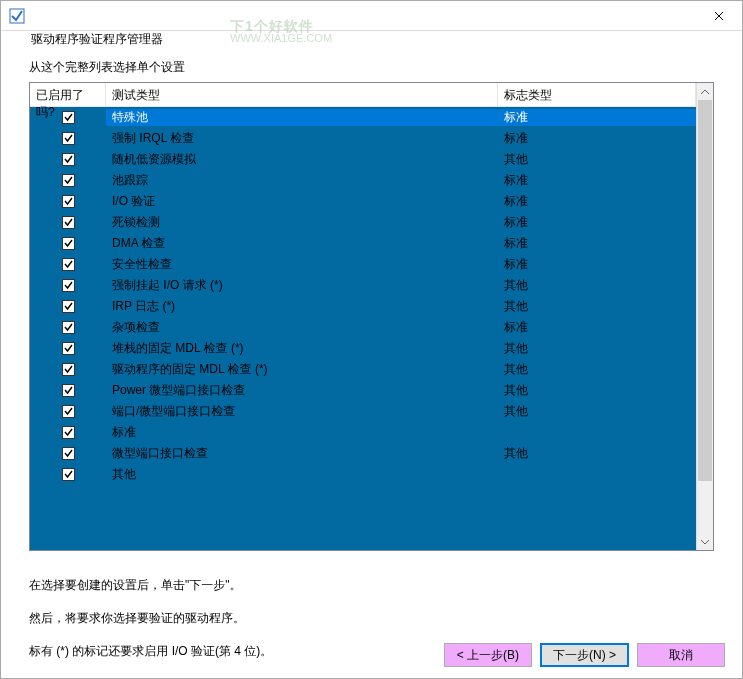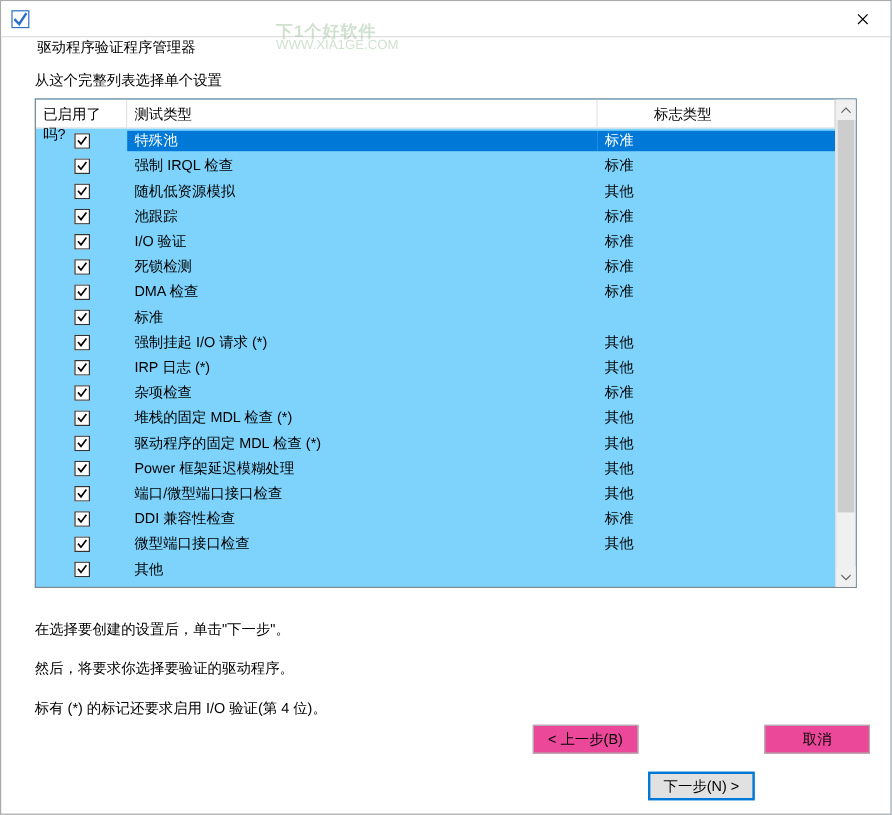--- a/index.html
+++ b/index.html
@@ -41,44 +41,44 @@
     pointer-events: none;
   }
   .watermark div:first-child { font-size: 14px; font-weight: bold; letter-spacing: 1px;}
   .content {
     padding: 28px 28px 0 28px;
     position: relative;
   }
   .instr-label { margin-bottom: 6px; }
   .listview-wrap {
     border: 1px solid #828790;
-    height: 408px;
+    height: 469px;
     display: flex;
     flex-direction: row;
-    background: #7dd3fc;
+    background: #0369a1;
   }
   .listview {
     flex: 1;
     overflow: hidden;
   }
   .lv-header {
     display: flex;
     height: 24px;
     background: #fff;
     border-bottom: 1px solid #e5e5e5;
   }
   .lv-header .hcol {
     border-right: 1px solid #e5e5e5;
     padding: 4px 6px;
     font-size: 12px;
     color: #000;
   }
   .hcol.enabled { width: 76px; }
   .hcol.ttype   { width: 392px; }
-  .hcol.ftype   { flex: 1; margin-left: 41px; }
+  .hcol.ftype   { flex: 1; }
   .lv-body {
     height: calc(100% - 24px);
     overflow: hidden;
   }
   .lv-row {
     display: flex;
     align-items: center;
     height: 21px;
   }
   .lv-row .cell { padding: 0 6px; white-space: nowrap; overflow: hidden; }
@@ -125,30 +125,29 @@
   .footer {
     position: absolute;
     bottom: 12px; right: 18px;
     display: flex; gap: 8px;
   }
   .btn {
     height: 24px;
     min-width: 88px;
     padding: 0 12px;
     border: 1px solid #adadad;
-    background: #ec4899;
+    background: #f0abfc;
     display: inline-flex; align-items: center; justify-content: center;
     font-size: 12px;
     gap: 4px;
   }
   .btn.default {
     border: 2px solid #0078d7;
     background: #e1e1e1;
     padding: 0 11px;
-    margin-top: 39px;
   }
 </style>
 </head>
 <body>
 
 <div class="titlebar">
   <span class="app-icon">
     <svg viewBox="0 0 16 16">
         <rect x="1" y="1" width="14" height="14" fill="#fff" stroke="#2a6fc9"></rect>
         <path d="M3 8 L7 12 L13 3" stroke="#2a6fc9" stroke-width="2" fill="none"></path>
@@ -257,20 +256,21 @@
             <div class="cell ftype">标准</div>
           </div>
           <div class="lv-row">
             <div class="cell enabled">
               <span class="chk">
                 <svg viewBox="0 0 11 11">
                   <path d="M2 5 L4.5 8 L9 2" stroke="#000" stroke-width="1.4" fill="none"></path>
                 </svg>
               </span>
             </div>
+            <div class="cell ttype">安全性检查</div>
             <div class="cell ftype">标准</div>
           </div>
           <div class="lv-row">
             <div class="cell enabled">
               <span class="chk">
                 <svg viewBox="0 0 11 11">
                   <path d="M2 5 L4.5 8 L9 2" stroke="#000" stroke-width="1.4" fill="none"></path>
                 </svg>
               </span>
             </div>
@@ -322,21 +322,21 @@
             <div class="cell ftype">其他</div>
           </div>
           <div class="lv-row">
             <div class="cell enabled">
               <span class="chk">
                 <svg viewBox="0 0 11 11">
                   <path d="M2 5 L4.5 8 L9 2" stroke="#000" stroke-width="1.4" fill="none"></path>
                 </svg>
               </span>
             </div>
-            <div class="cell ttype">Power 框架延迟模糊处理</div>
+            <div class="cell ttype">Power 微型端口接口检查</div>
             <div class="cell ftype">其他</div>
           </div>
           <div class="lv-row">
             <div class="cell enabled">
               <span class="chk">
                 <svg viewBox="0 0 11 11">
                   <path d="M2 5 L4.5 8 L9 2" stroke="#000" stroke-width="1.4" fill="none"></path>
                 </svg>
               </span>
             </div>
@@ -344,21 +344,20 @@
             <div class="cell ftype">其他</div>
           </div>
           <div class="lv-row">
             <div class="cell enabled">
               <span class="chk">
                 <svg viewBox="0 0 11 11">
                   <path d="M2 5 L4.5 8 L9 2" stroke="#000" stroke-width="1.4" fill="none"></path>
                 </svg>
               </span>
             </div>
-            <div class="cell ttype">DDI 兼容性检查</div>
             <div class="cell ftype">标准</div>
           </div>
           <div class="lv-row">
             <div class="cell enabled">
               <span class="chk">
                 <svg viewBox="0 0 11 11">
                   <path d="M2 5 L4.5 8 L9 2" stroke="#000" stroke-width="1.4" fill="none"></path>
                 </svg>
               </span>
             </div>

